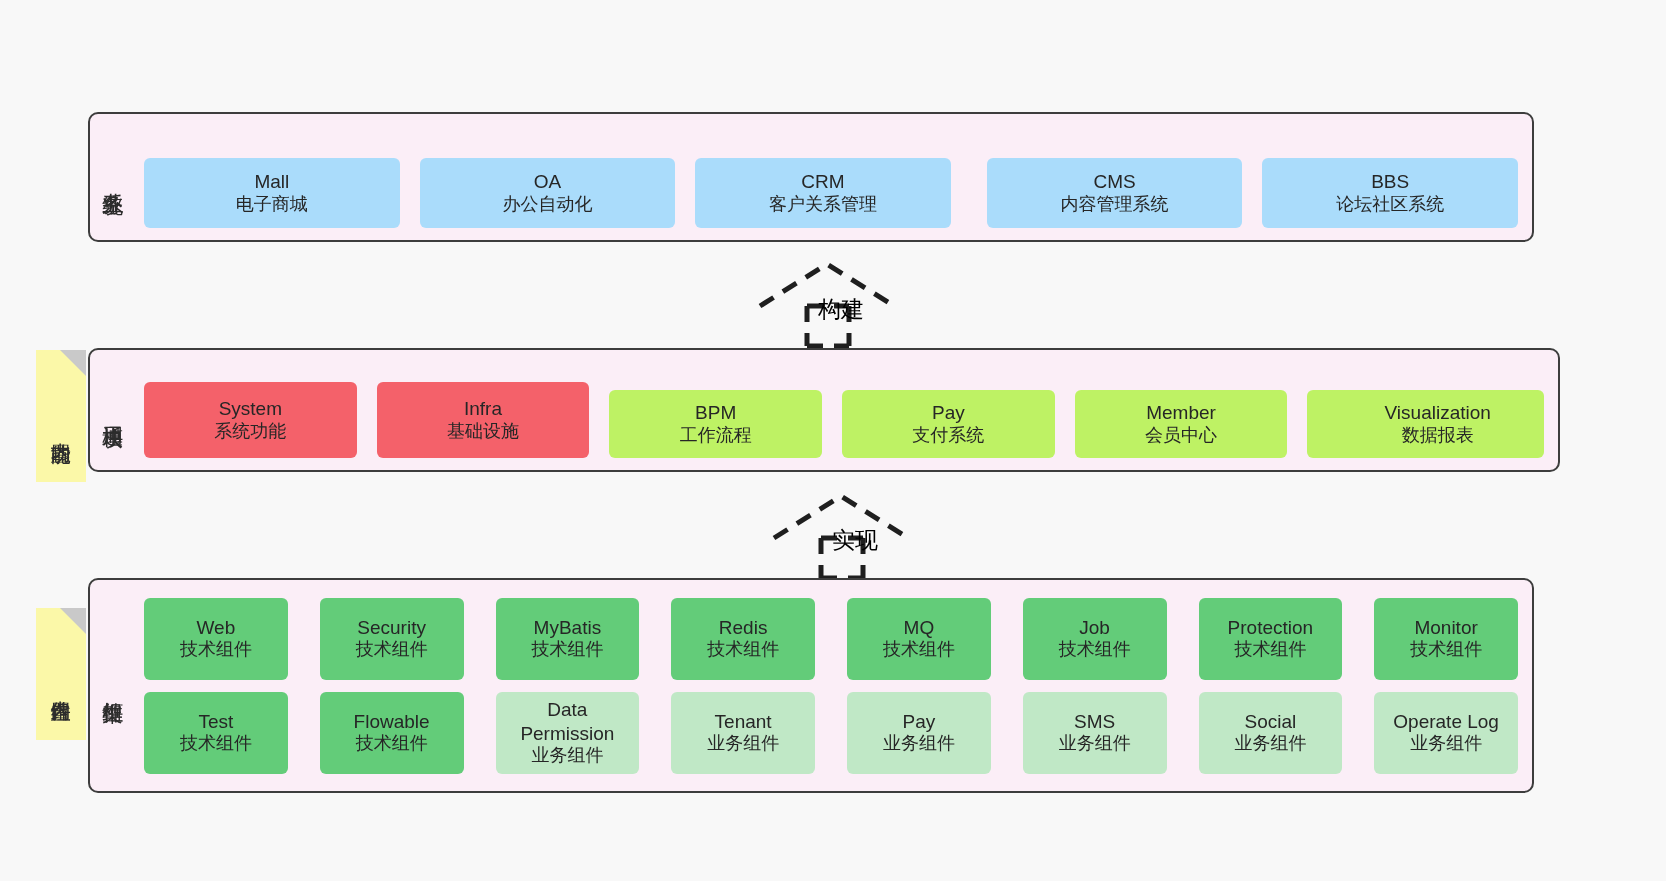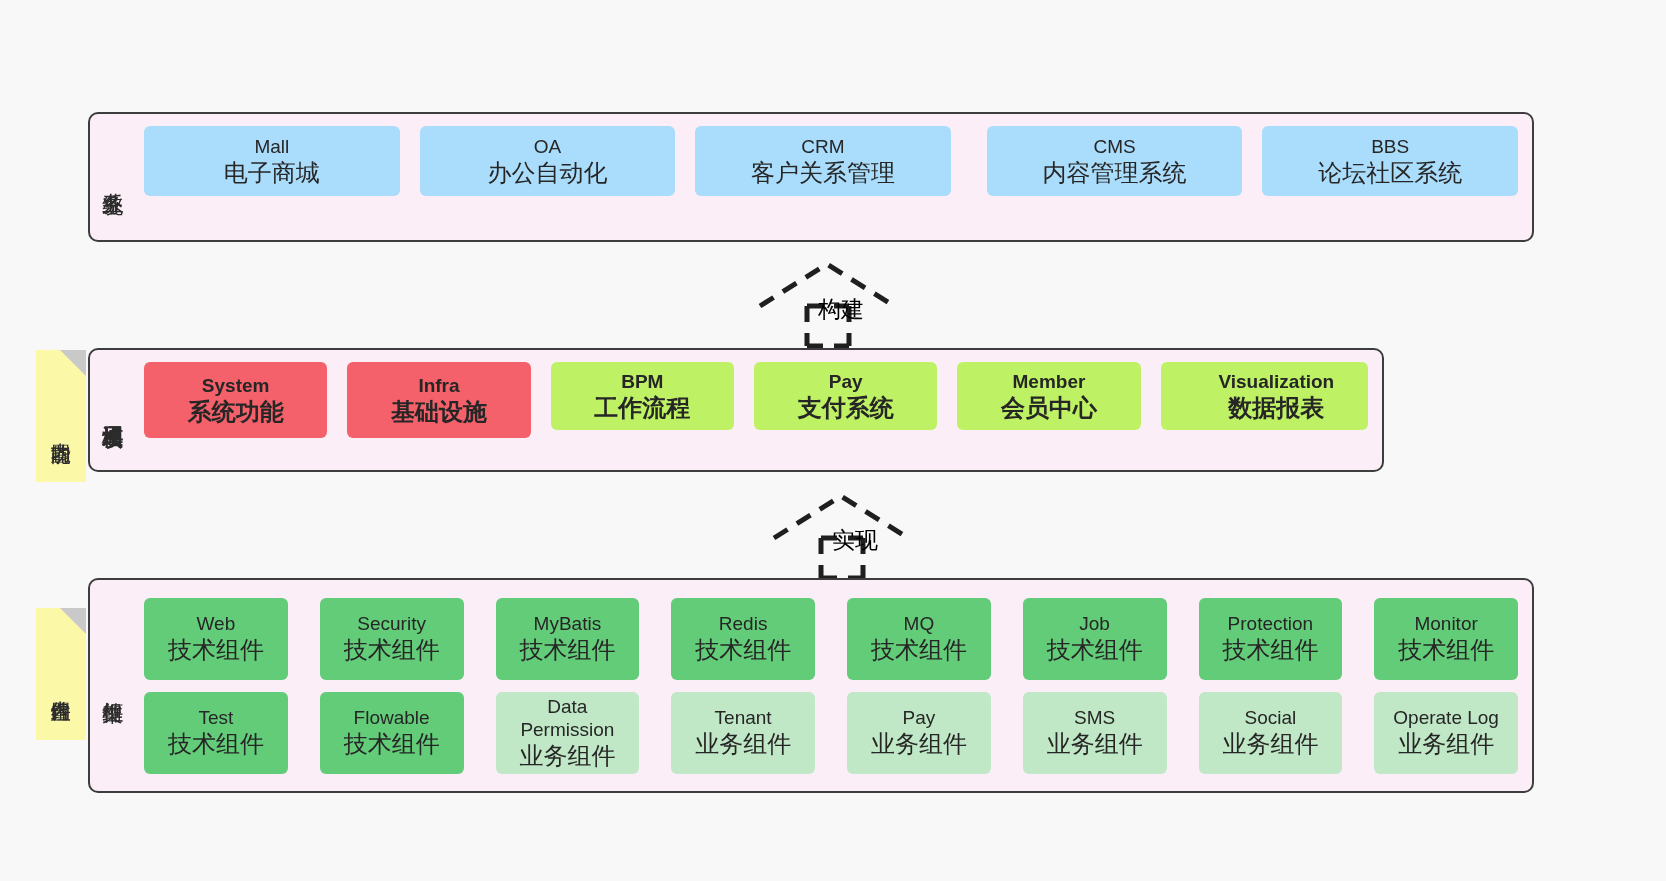--- a/index.html
+++ b/index.html
@@ -36,21 +36,21 @@
     line-height: 1.12;
     letter-spacing: 0.5px;
     writing-mode: vertical-rl;
     text-orientation: upright;
     white-space: nowrap;
     padding: 4px 0;
   }
   .band-body {
     flex: 1 1 auto;
     display: flex;
-    align-items: flex-start;
+    align-items: flex-end;
     gap: 20px;
     padding: 12px 14px 12px 8px;
   }
   .band-body.two-row {
     flex-direction: column;
     gap: 12px;
     align-items: stretch;
     justify-content: center;
   }
   .row {
@@ -67,21 +67,21 @@
     display: flex;
     flex-direction: column;
     align-items: center;
     justify-content: center;
     text-align: center;
     color: #262626;
     padding: 6px 8px;
     line-height: 1.22;
   }
   .card .t1 { font-size: 19px; }
-  .card .t2 { font-size: 24px; }
+  .card .t2 { font-size: 18px; }
 
   .c-blue      { background: #aadcfb; }
   .c-red       { background: #f4616a; }
   .c-pink      { background: #bef264; }
   .c-green     { background: #63cc79; }
   .c-lightgrn  { background: #c0e8c6; }
 
   
   .arrow {
     position: absolute;
@@ -165,21 +165,21 @@
       <polyline points="55,88 97,88" fill="none" stroke="#1f1f1f" stroke-width="5" stroke-dasharray="16,11"></polyline>
     </svg>
   </div>
   <div class="arrow-label" style="left:818px; top:294px;">构建</div>
 
   <div class="note" style="left:36px; top:350px; width:50px; height:132px;">
     <span class="fold"></span>
     <span>内置功能</span>
   </div>
 
-  <div class="band" style="left:88px; top:348px; width:1296px; height:124px;font-weight:bold;">
+  <div class="band" style="left:88px; top:348px; width:1472px; height:124px;">
     <div class="band-label">通用模块</div>
     <div class="band-body">
 
       <div class="card c-red" style="height:76px;">
         <div class="t1">System</div>
         <div class="t2">系统功能</div>
       </div>
 
       <div class="card c-red" style="height:76px;">
         <div class="t1">Infra</div>

